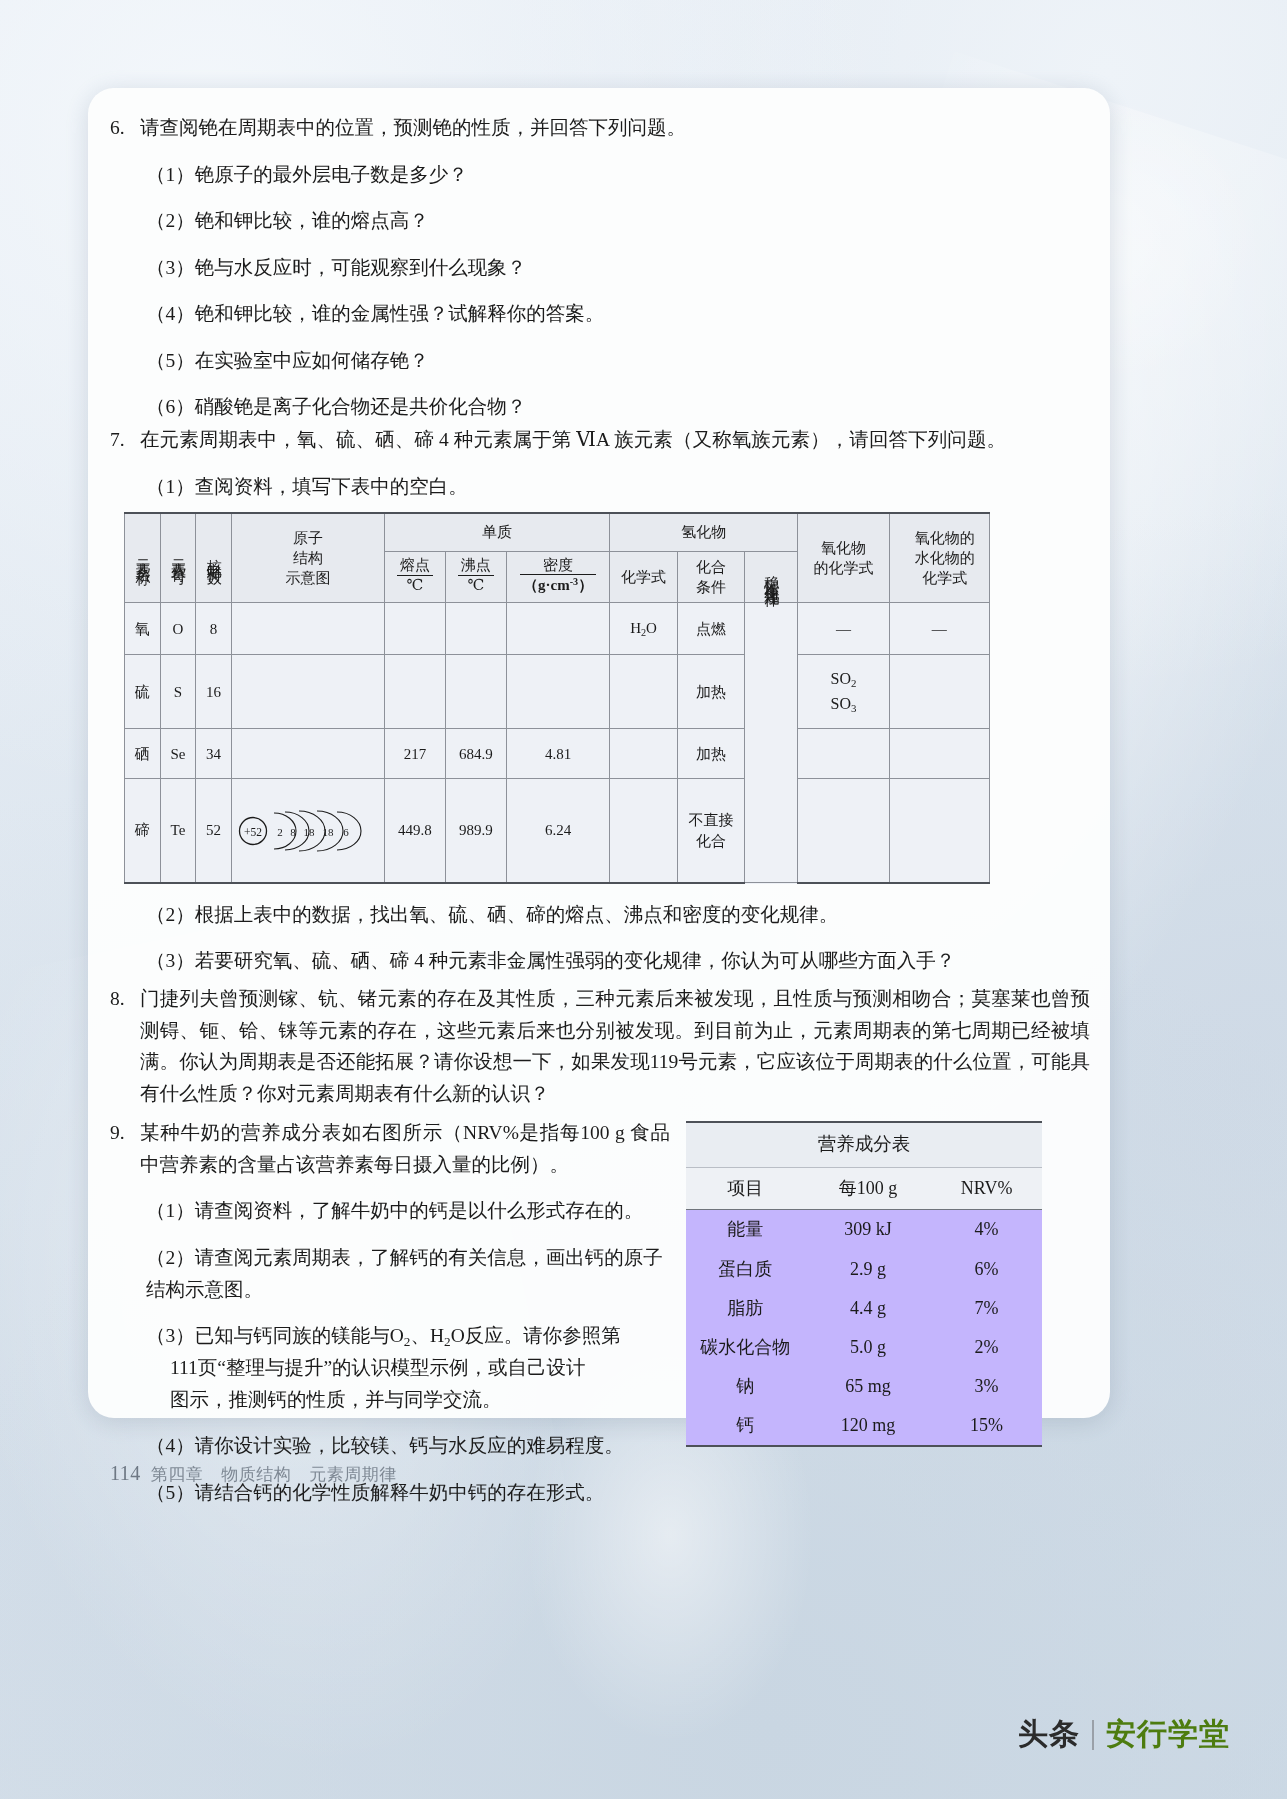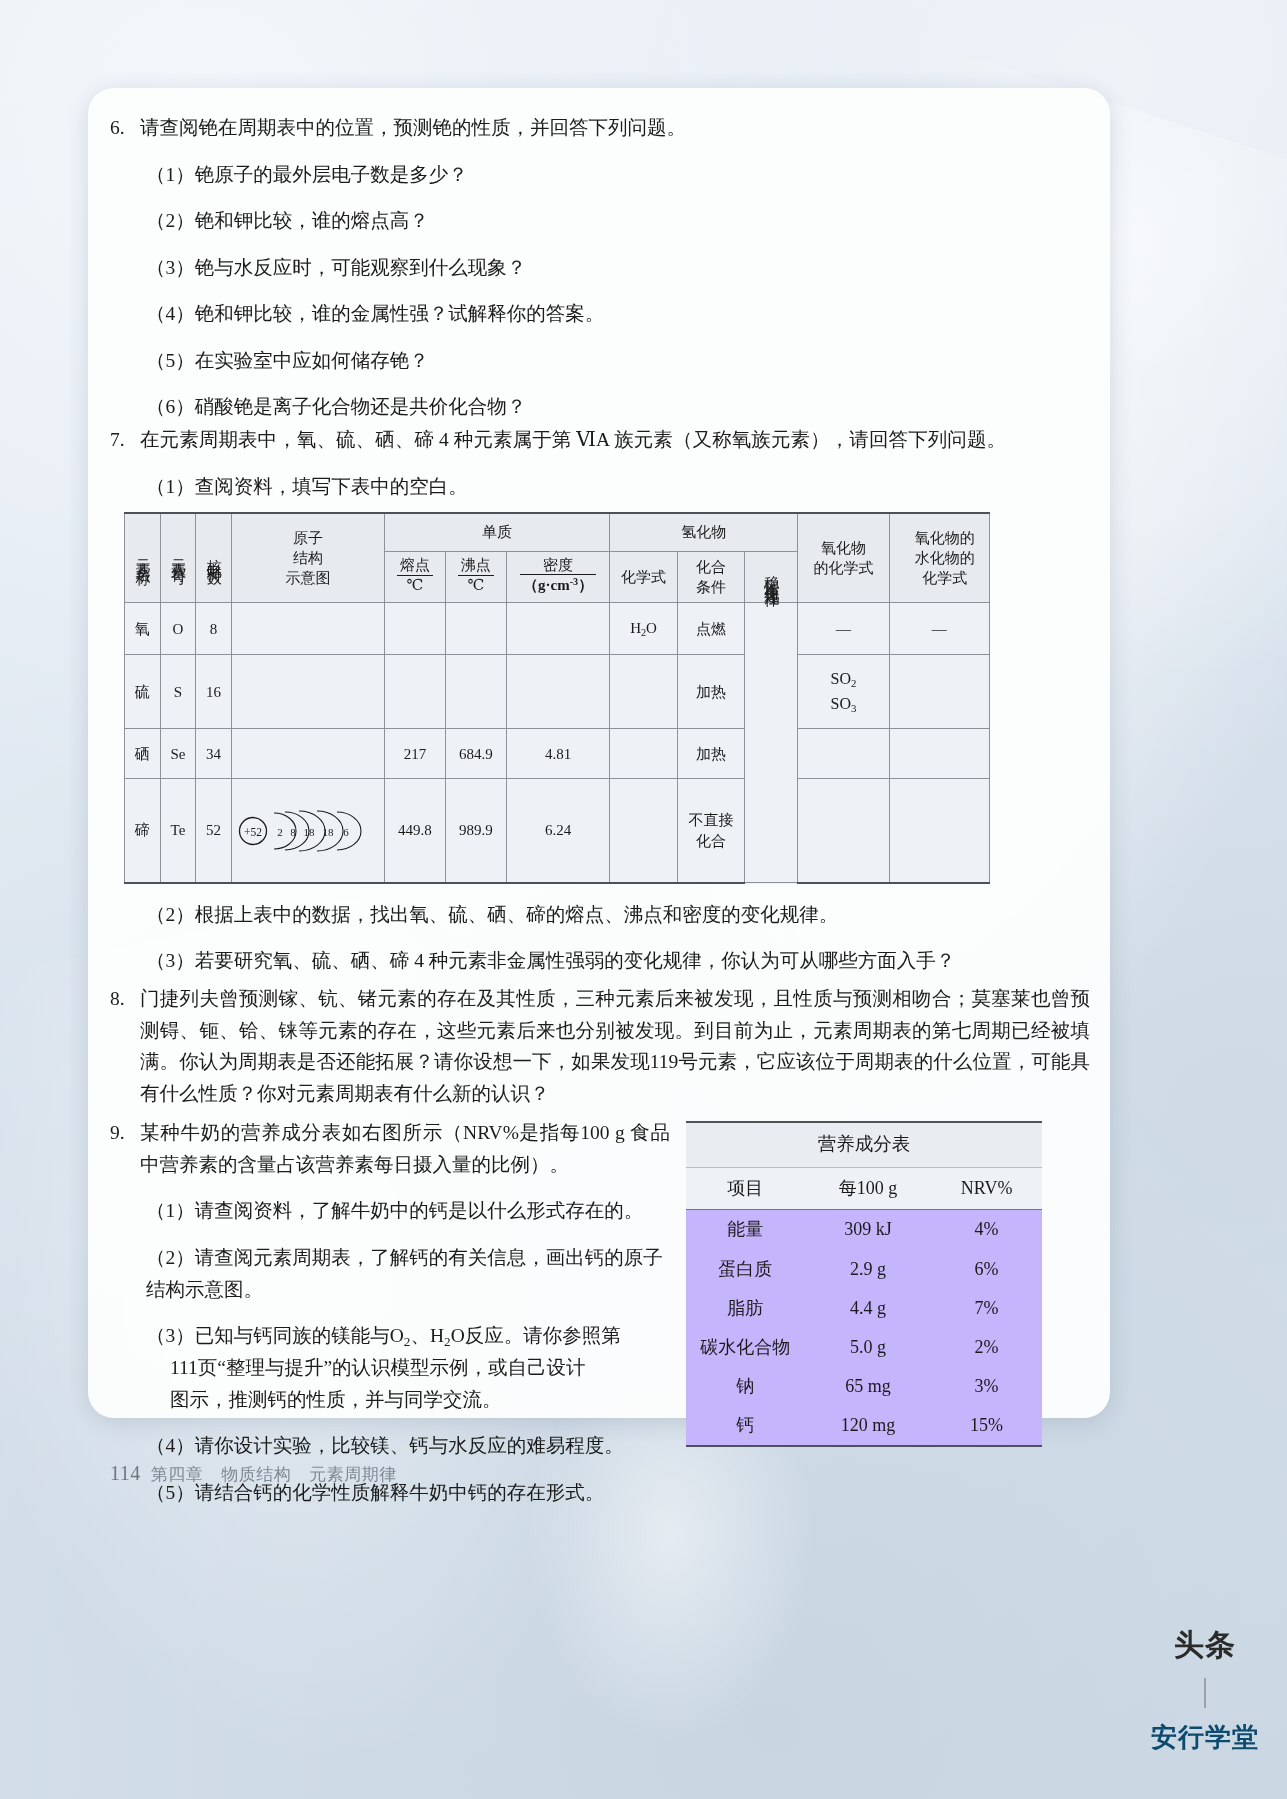--- a/index.html
+++ b/index.html
@@ -81,25 +81,25 @@
   #nutri .head-row td{background:#eef1f5;border-bottom:1.4px solid #6f747c;padding:6px 4px;}
   #nutri .last td{border-bottom:2.6px solid #4d5158;}
 
   
   #footer{position:absolute;left:110px;top:1462px;font-size:17px;color:#7e8894;
     letter-spacing:.5px;}
   #footer .pg{font-size:20px;color:#6e7884;margin-right:10px;}
   #footer .sp{display:inline-block;width:18px;}
 
   
-  #wm{position:absolute;right:28px;bottom:44px;display:flex;align-items:center;gap:12px;flex-direction:column;}
+  #wm{position:absolute;right:57px;bottom:44px;display:flex;align-items:center;gap:12px;}
   #wm .tt{font-size:30px;font-weight:bold;color:#2b2b2b;letter-spacing:1px;
     font-family:"Liberation Sans","DejaVu Sans",sans-serif;}
   #wm .divider{width:2px;height:30px;background:#9aa0a8;}
-  #wm .name{font-size:26px;font-weight:bold;color:#0c4a6e;letter-spacing:1px;
+  #wm .name{font-size:30px;font-weight:bold;color:#4d7c0f;letter-spacing:1px;
     font-family:"Liberation Sans","DejaVu Sans",sans-serif;}
 </style>
 </head>
 <body>
 
 <div id="bg">
   <div id="blur1"></div>
   <div id="blur2"></div>
 </div>
 

